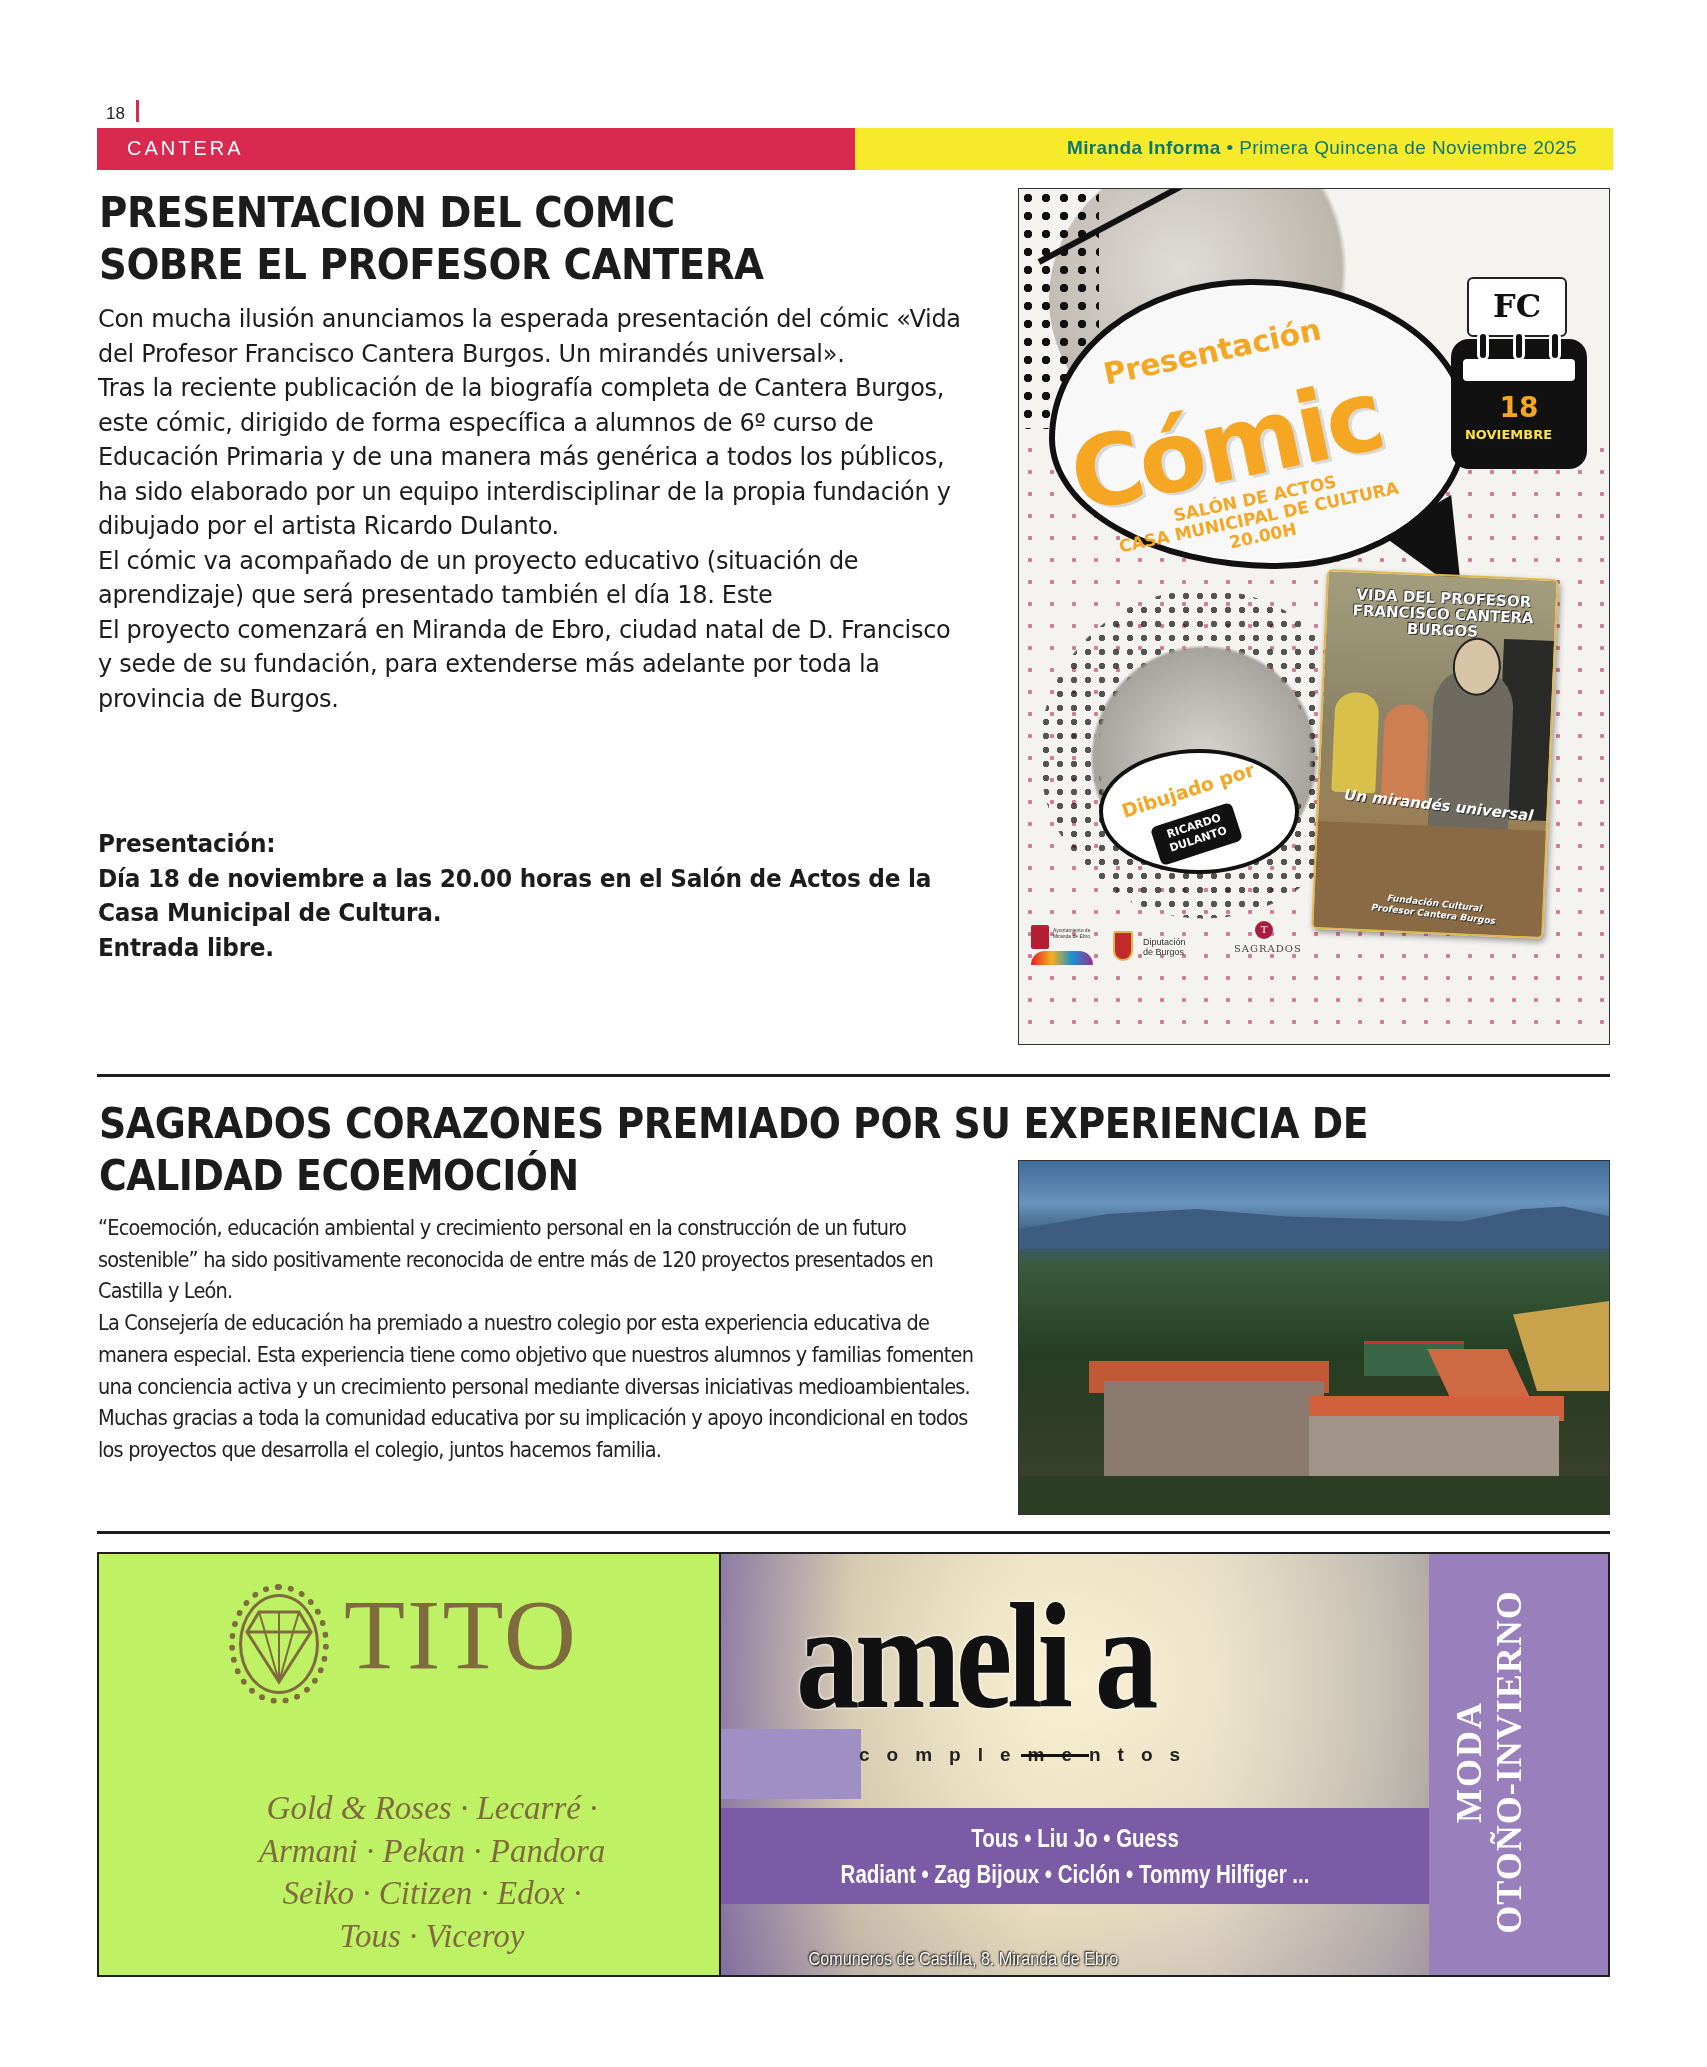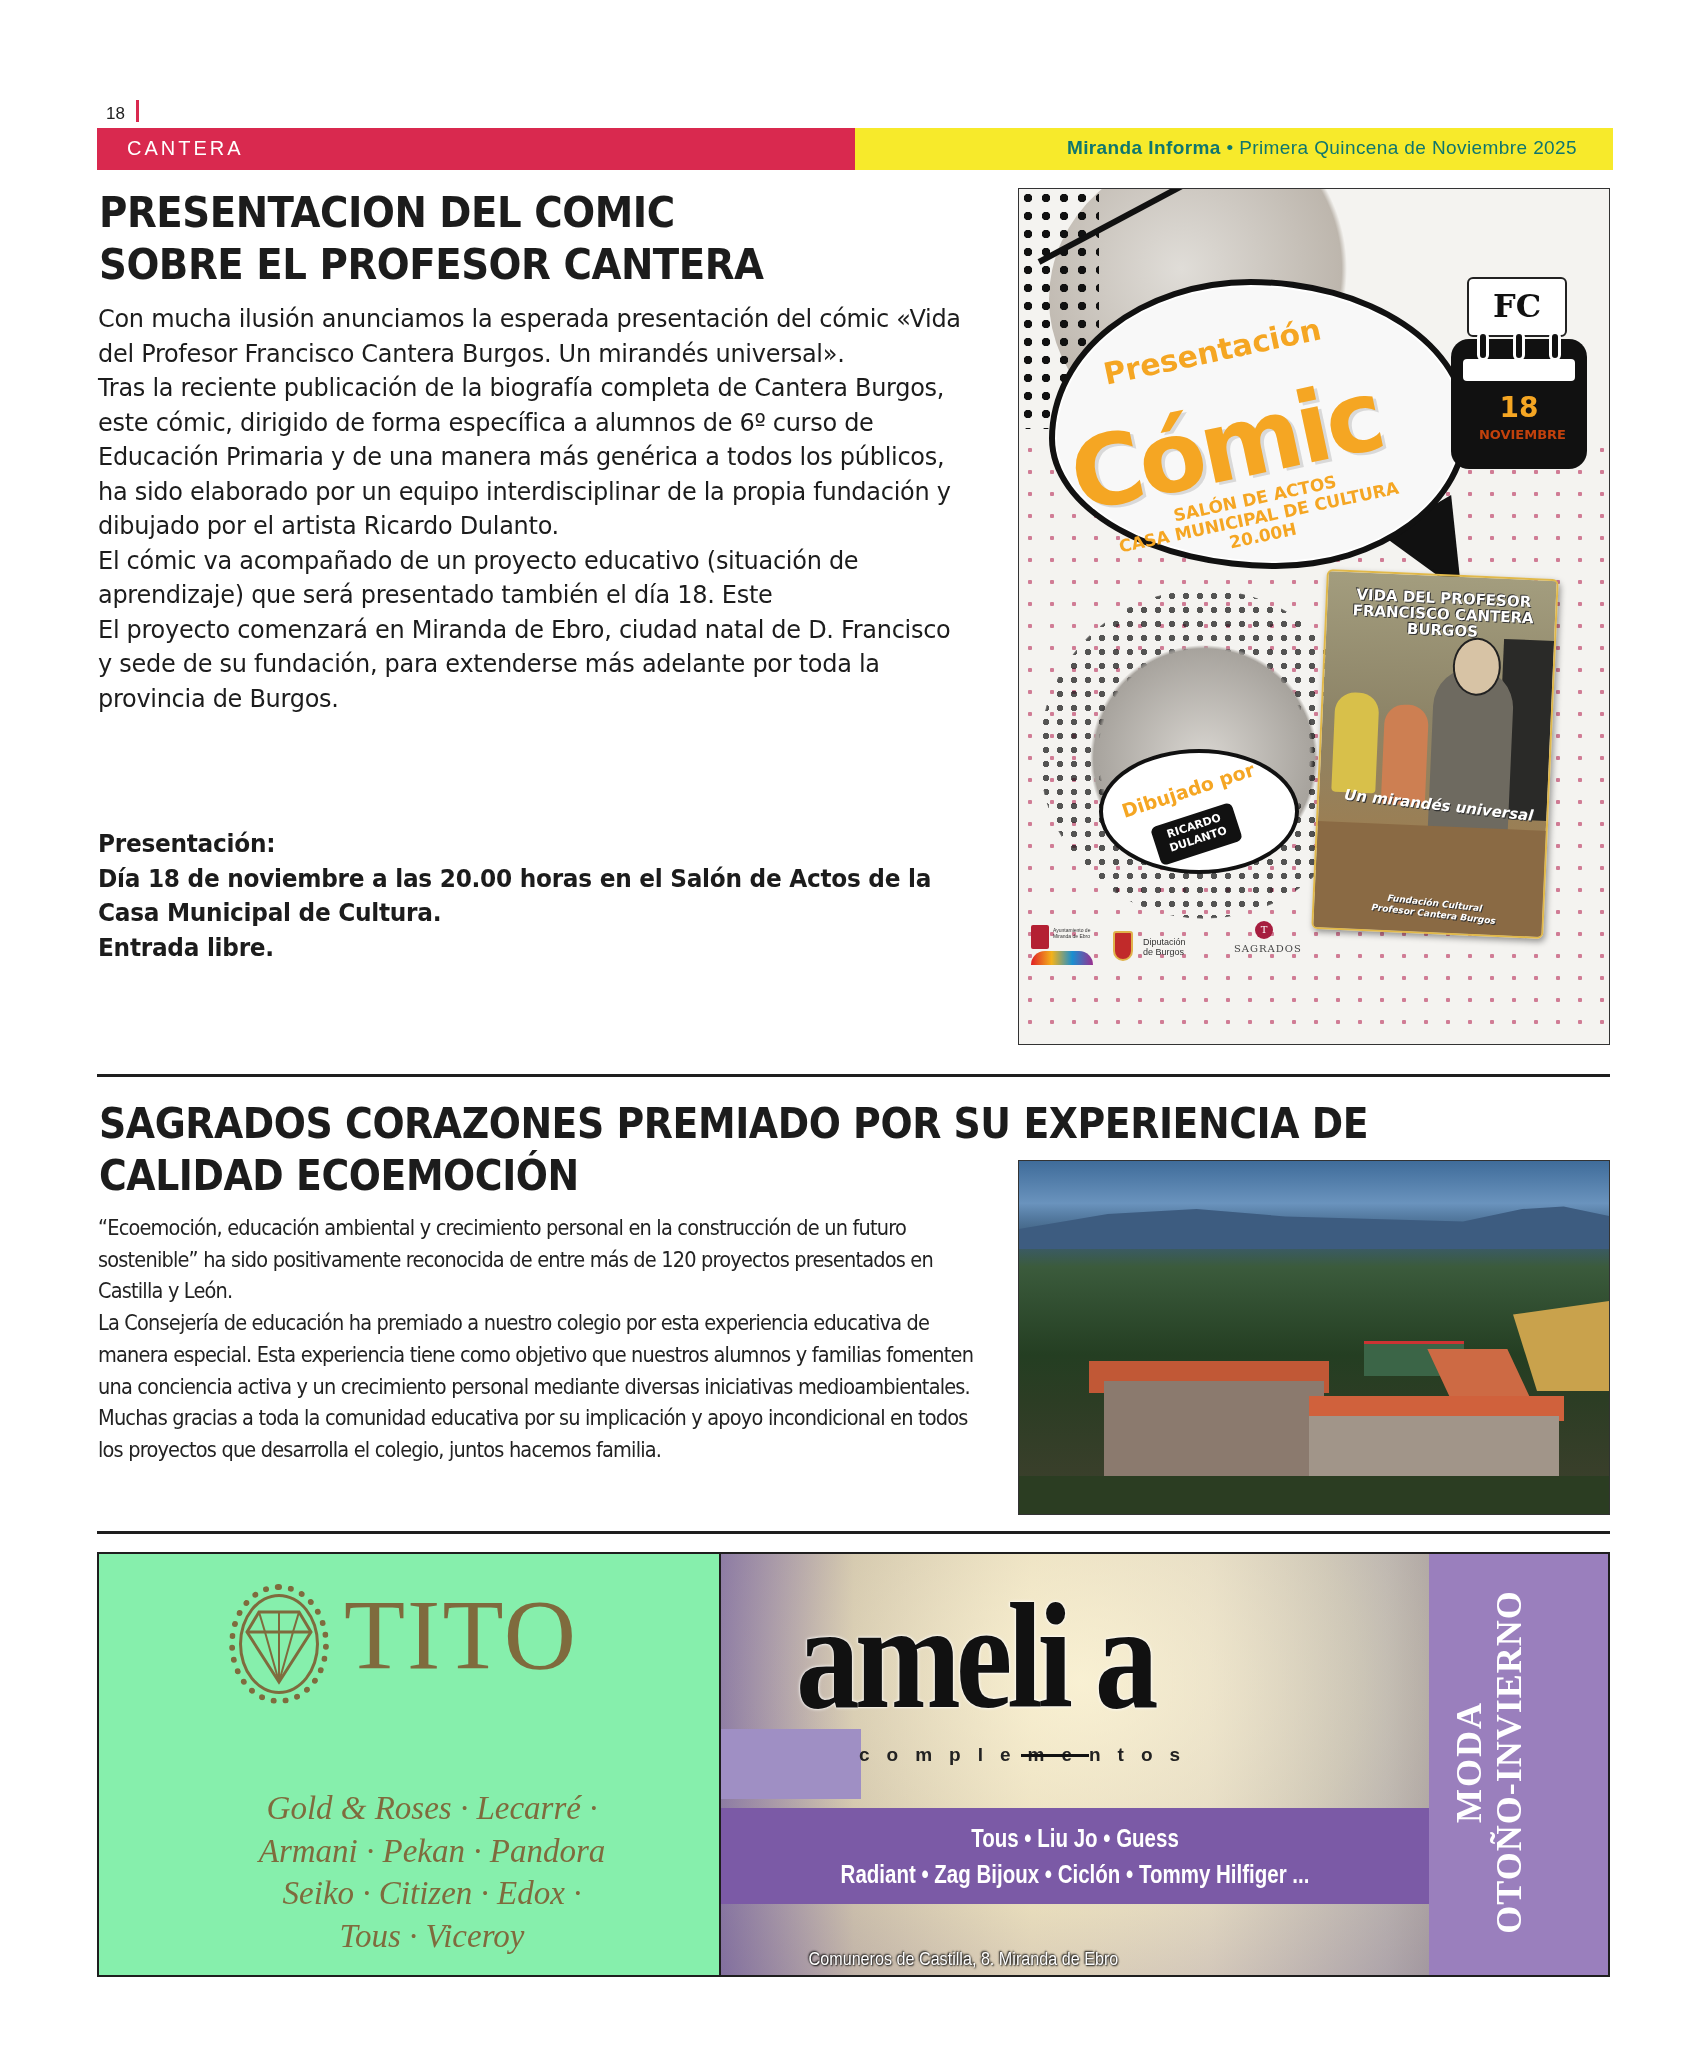--- a/index.html
+++ b/index.html
@@ -33,21 +33,21 @@
   .poster .bubble-tail { position: absolute; left: 380px; top: 320px; width: 0; height: 0; border-left: 40px solid transparent; border-right: 40px solid transparent; border-top: 90px solid #111; transform: rotate(-30deg); }
   .poster .pres-label { position: absolute; left: 85px; top: 168px; font-size: 30px; font-weight: bold; color: #f5a623; transform: rotate(-12deg); transform-origin: left; font-family: "DejaVu Sans", sans-serif; }
   .poster .comic-label { position: absolute; left: 50px; top: 200px; font-size: 98px; font-weight: 900; color: #f5a623; transform: rotate(-12deg); font-family: "DejaVu Sans", sans-serif; letter-spacing: -4px; text-shadow: 3px 3px 0 #d9d9d9; }
   .poster .venue { position: absolute; left: 70px; top: 300px; width: 340px; text-align: center; font-size: 17px; line-height: 19px; font-weight: bold; color: #f5a623; transform: rotate(-12deg); font-family: "DejaVu Sans", sans-serif; }
   .poster .venue div { margin: 0; }
   .poster .logo-fc { position: absolute; left: 448px; top: 88px; width: 100px; height: 60px; border: 2px solid #222; border-radius: 6px; font-family: "DejaVu Serif", serif; font-size: 32px; font-weight: bold; color: #111; text-align: center; line-height: 54px; background: #fff; }
   .poster .calendar { position: absolute; left: 432px; top: 150px; width: 136px; height: 130px; background: #111; border-radius: 18px; }
   .poster .calendar .cal-top { position: absolute; left: 12px; top: 20px; width: 112px; height: 22px; background: #fff; border-radius: 4px; }
   .poster .calendar .ring { position: absolute; top: -8px; width: 12px; height: 30px; background: #111; border: 3px solid #fff; border-radius: 6px; }
   .poster .cal-day { position: absolute; left: 0; top: 52px; width: 136px; text-align: center; font-size: 28px; font-weight: 900; color: #f5a623; font-family: "DejaVu Sans", sans-serif; }
-  .poster .cal-month { position: absolute; left: 0; top: 88px; width: 115px; text-align: right; font-size: 13px; font-weight: 900; color: #c2410c; font-family: "DejaVu Sans", sans-serif; }
+  .poster .cal-month { position: absolute; left: 0; top: 88px; width: 115px; text-align: center; font-size: 13px; font-weight: 900; color: #fde047; font-family: "DejaVu Sans", sans-serif; }
   .poster .smoke2 { position: absolute; left: 55px; top: 440px; width: 260px; height: 260px; border-radius: 50%; background: radial-gradient(circle, #d8d5d0 0%, #a7a39d 60%, transparent 62%); }
   .poster .dots-ring { position: absolute; left: 20px; top: 400px; width: 330px; height: 330px; border-radius: 50%; background-image: radial-gradient(#111 3px, transparent 3.5px); background-size: 14px 14px; opacity: 0.7; -webkit-mask: radial-gradient(circle, transparent 45%, #000 47%, #000 70%, transparent 72%); mask: radial-gradient(circle, transparent 45%, #000 47%, #000 70%, transparent 72%); }
   .poster .bubble-small { position: absolute; left: 80px; top: 560px; width: 200px; height: 125px; background: #fff; border: 4px solid #111; border-radius: 50%; }
   .poster .drawn-by { position: absolute; left: 100px; top: 590px; font-size: 19px; font-weight: bold; color: #f5a623; transform: rotate(-18deg); font-family: "DejaVu Sans", sans-serif; }
   .poster .artist-tag { position: absolute; left: 135px; top: 625px; width: 85px; height: 40px; background: #111; color: #fff; border-radius: 6px; font-size: 11px; font-weight: 900; line-height: 14px; text-align: center; padding-top: 5px; transform: rotate(-18deg); font-family: "DejaVu Sans", sans-serif; }
   .poster .book { position: absolute; left: 300px; top: 385px; width: 232px; height: 360px; background: linear-gradient(180deg, #a39d7e 0%, #8d8467 40%, #9c7e52 75%, #7e6848 100%); border: 2px solid #e0b84a; border-radius: 6px; transform: rotate(2.5deg); box-shadow: 2px 3px 6px rgba(0,0,0,0.4); overflow: hidden; }
   .poster .book .board { position: absolute; right: 0; top: 60px; width: 50px; height: 180px; background: #2a2a28; }
   .poster .book .prof { position: absolute; left: 110px; top: 90px; width: 80px; height: 190px; background: #6e6a60; border-radius: 40px 40px 10px 10px; }
   .poster .book .prof-head { position: absolute; left: 128px; top: 60px; width: 48px; height: 58px; background: #d7c3a5; border-radius: 50%; border: 2px solid #222; }
   .poster .book .kid1 { position: absolute; left: 12px; top: 120px; width: 44px; height: 100px; background: #d8c04a; border-radius: 20px 20px 4px 4px; }
@@ -83,21 +83,21 @@
   .photo .field { position: absolute; right: 0; top: 140px; width: 120px; height: 90px; background: #c9a24c; clip-path: polygon(20% 15%, 100% 0, 100% 100%, 40% 100%); }
   .photo .building-left { position: absolute; left: 85px; top: 220px; width: 220px; height: 110px; background: #8b7a6e; }
   .photo .roof-left { position: absolute; left: 70px; top: 200px; width: 240px; height: 32px; background: #c15836; }
   .photo .building-right { position: absolute; left: 290px; top: 255px; width: 250px; height: 85px; background: #a19589; }
   .photo .roof-right { position: absolute; left: 290px; top: 235px; width: 255px; height: 25px; background: #d0613c; }
   .photo .roof-wing { position: absolute; left: 420px; top: 188px; width: 80px; height: 50px; background: #cd6a44; transform: skewX(25deg); }
   .photo .court { position: absolute; left: 345px; top: 180px; width: 100px; height: 35px; background: #3b6547; border-top: 3px solid #c33; }
   .photo .trees-front { position: absolute; left: 0; top: 315px; width: 592px; height: 40px; background: #2b3d22; }
 
   
-  .ad-tito { position: absolute; left: 97px; top: 1552px; width: 710px; height: 425px; border: 2px solid #1e1e1e; border-right: none; background: #86efac; }
+  .ad-tito { position: absolute; left: 97px; top: 1552px; width: 710px; height: 425px; border: 2px solid #1e1e1e; border-right: none; background: #bef264; }
   .tito-emblem { position: absolute; left: 130px; top: 30px; width: 100px; height: 120px; border: 6px dotted #7f6b3d; border-radius: 50%; }
   .tito-emblem .ring { position: absolute; inset: 4px; border: 3px solid #7f6b3d; border-radius: 50%; }
   .tito-emblem svg { position: absolute; left: 10px; top: 16px; }
   .tito-name { position: absolute; left: 245px; top: 26px; font-size: 100px; line-height: 110px; color: #7f6b3d; font-family: "Liberation Serif", serif; letter-spacing: 2px; }
   .tito-address { position: absolute; left: 0; top: 148px; width: 622px; text-align: center; font-size: 31px; color: #7f6b3d; font-style: italic; font-family: "Liberation Serif", serif; }
   .tito-tagline { position: absolute; left: 0; top: 190px; width: 622px; text-align: center; font-size: 33px; color: #7f6b3d; font-style: italic; font-weight: bold; font-family: "Liberation Serif", serif; }
   .tito-brands { position: absolute; left: 0; top: 233px; width: 622px; text-align: center; font-size: 33px; line-height: 42.5px; color: #7f6b3d; font-style: italic; font-family: "Liberation Serif", serif; }
   .tito-brands div { margin: 0; padding-left: 44px; }
 
   .ad-amelia { position: absolute; left: 719px; top: 1552px; width: 891px; height: 425px; border: 2px solid #1e1e1e; overflow: hidden;

